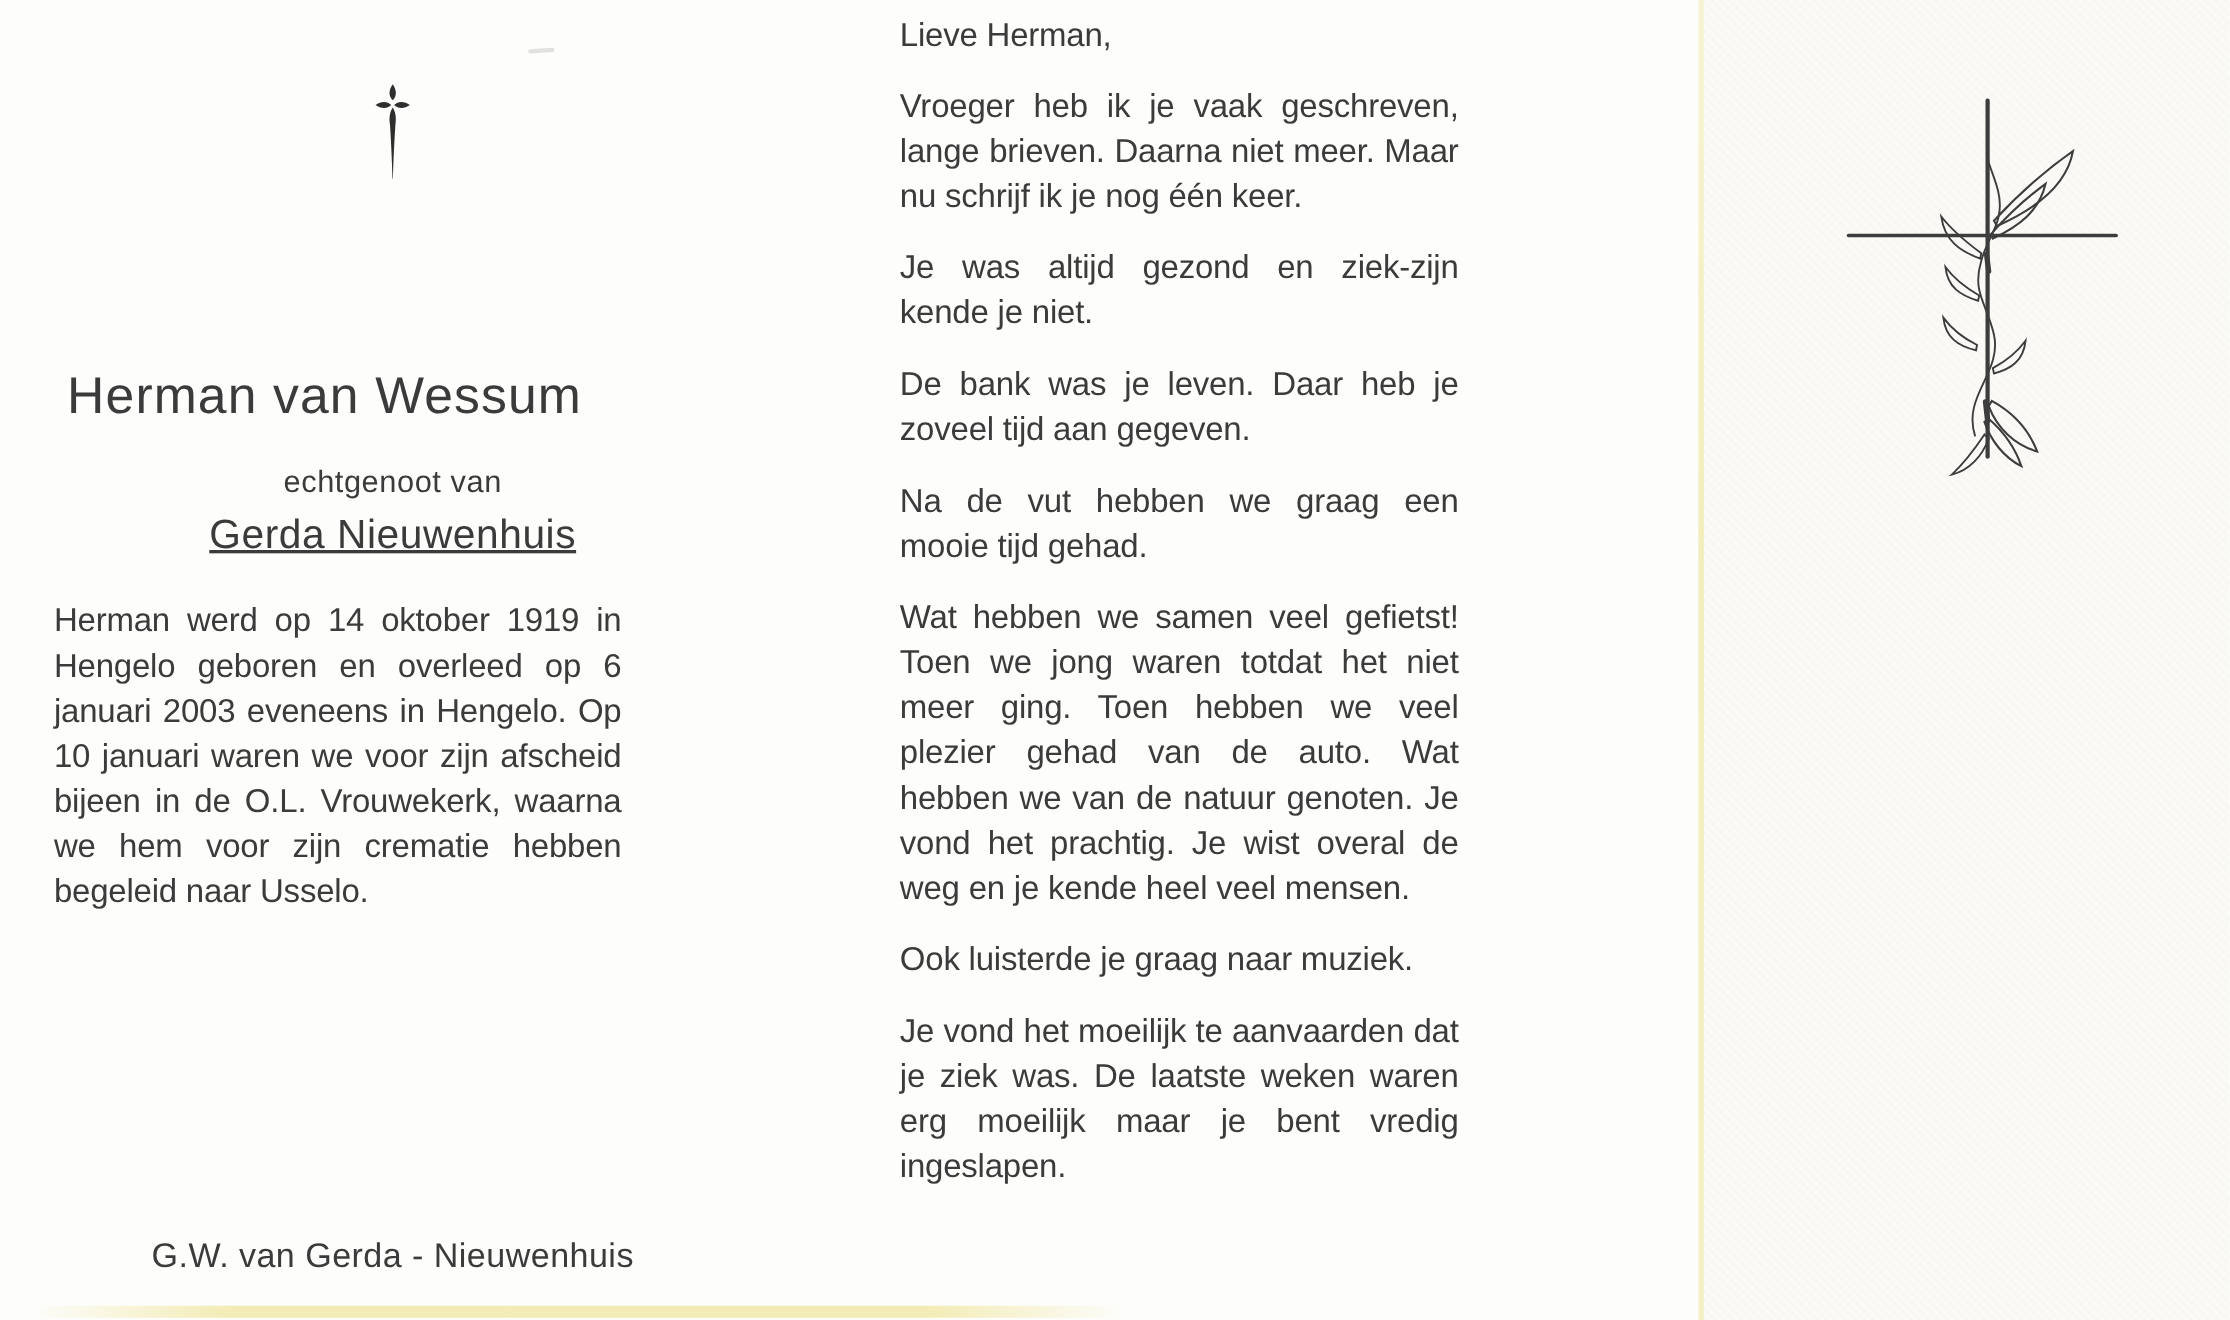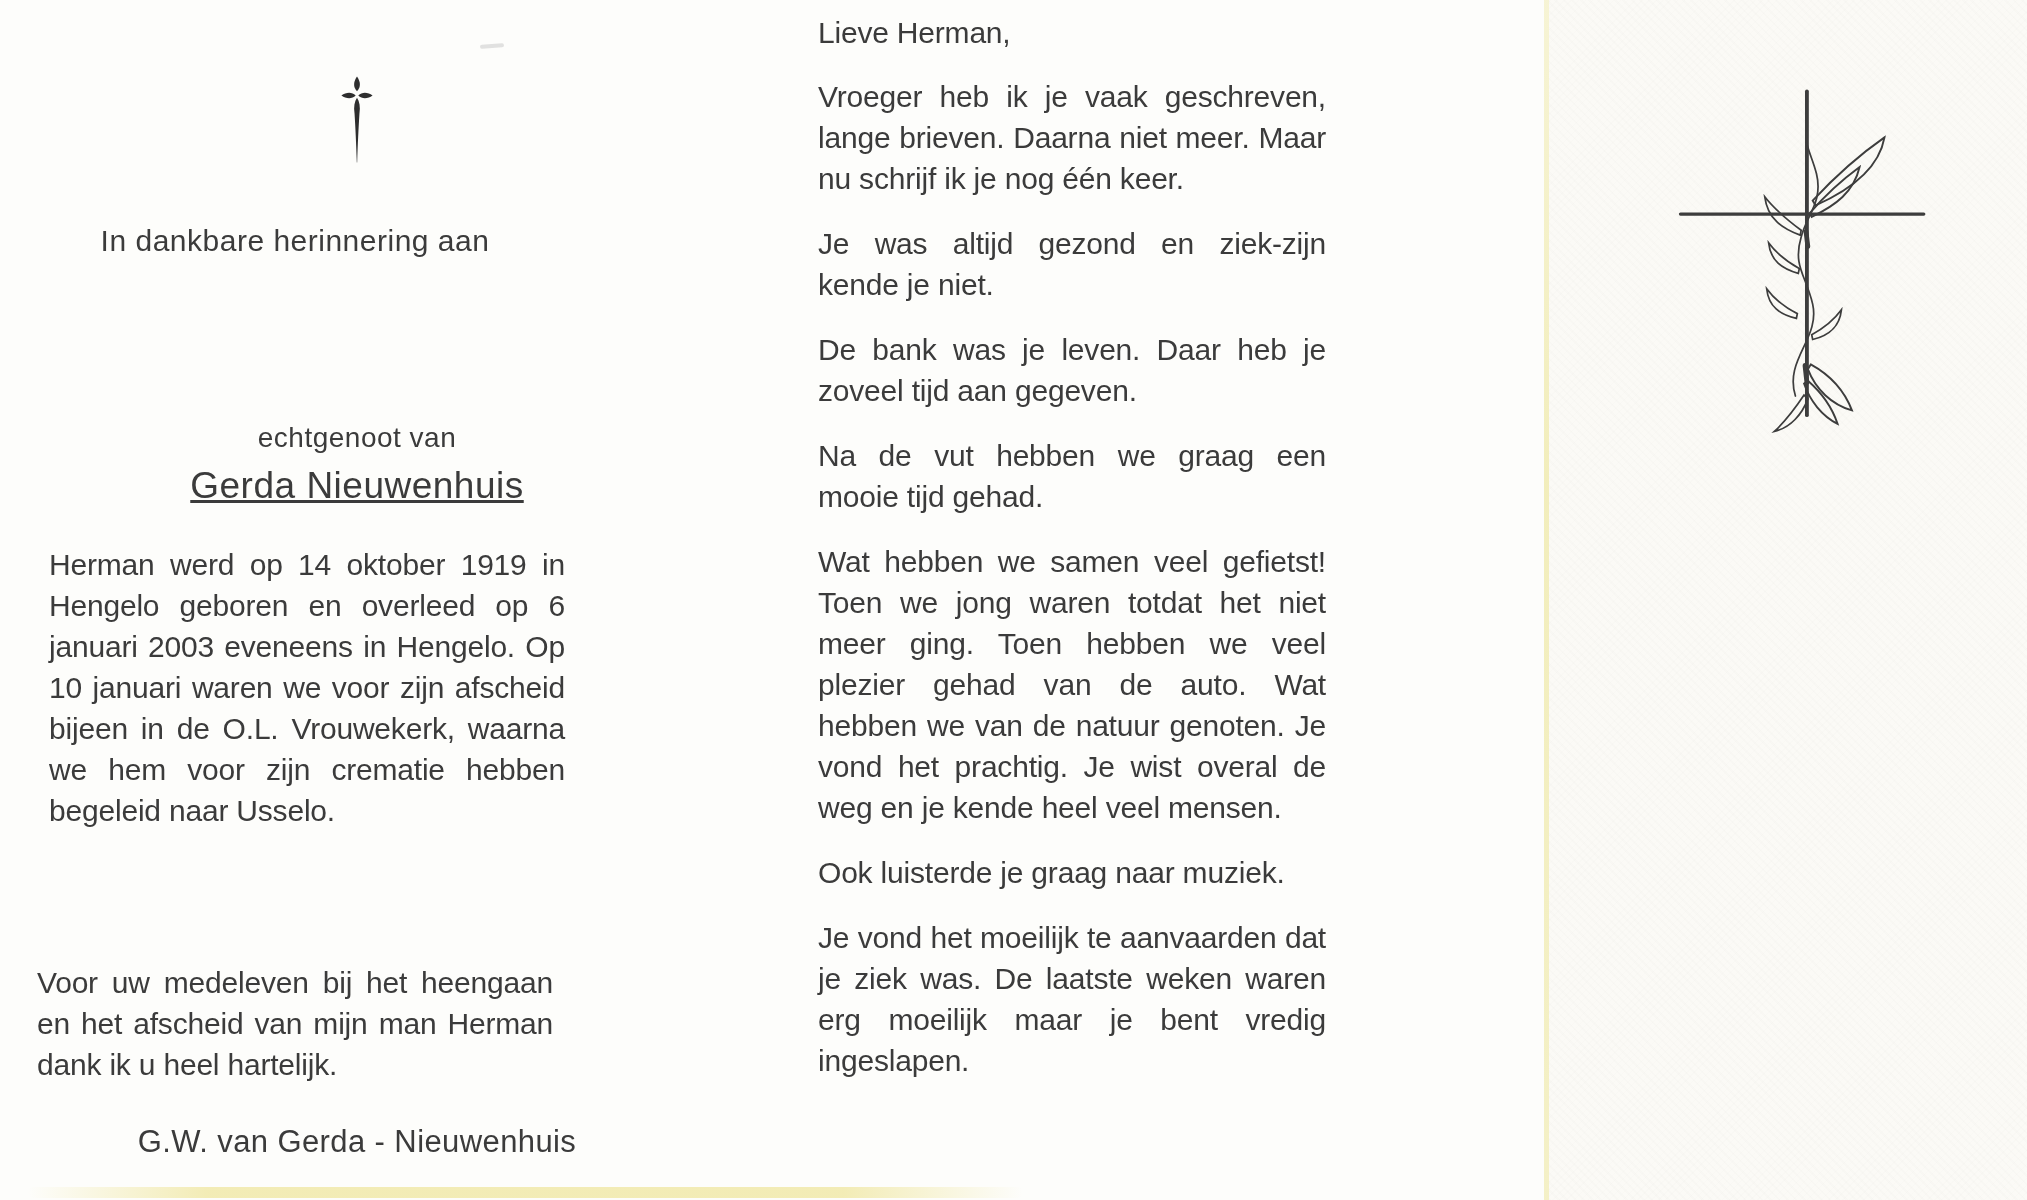--- a/index.html
+++ b/index.html
@@ -62,29 +62,28 @@
     <svg class="ornament" viewBox="0 0 36 94" aria-hidden="true">
       <g fill="#2e2e2e">
         <path d="M18 1 C21.5 6 22.6 12 18 16.5 C13.4 12 14.5 6 18 1 Z"></path>
         <path d="M1.5 21 C6.5 17.4 12.6 17 16.6 21 C12.6 25 6.5 24.6 1.5 21 Z"></path>
         <path d="M34.5 21 C29.5 17.4 23.4 17 19.4 21 C23.4 25 29.5 24.6 34.5 21 Z"></path>
         <path d="M18 23.5 C20.6 27.5 21.7 33 20.6 40 C19.6 56 18.8 72 18.2 92 L17.8 92 C17.2 72 16.4 56 15.4 40 C14.3 33 15.4 27.5 18 23.5 Z"></path>
       </g>
     </svg>
     <div class="smudge"></div>
 
-    <div class="intro">In dankbare herinnering aan</div>
+    <h1 class="name">Herman van Wessum</h1>
 
     <div class="spouse">
       <div class="spouse-label">echtgenoot van</div>
       <div class="spouse-name">Gerda Nieuwenhuis</div>
     </div>
 
     <p class="bio">Herman werd op 14 oktober 1919 in Hengelo geboren en overleed op 6 januari 2003 eveneens in Hengelo. Op 10 januari waren we voor zijn afscheid bijeen in de O.L. Vrouwekerk, waarna we hem voor zijn crematie hebben begeleid naar Usselo.</p>
-    <p class="thanks">Voor uw medeleven bij het heengaan en het afscheid van mijn man Herman dank ik u heel hartelijk.</p>
     <div class="left-sig">G.W. van Gerda - Nieuwenhuis</div>
   </section>
 
   <section class="letter-panel">
     <div class="salutation">Lieve Herman,</div>
     <p>Vroeger heb ik je vaak geschreven, lange brieven. Daarna niet meer. Maar nu schrijf ik je nog één keer.</p>
     <p>Je was altijd gezond en ziek-zijn kende je niet.</p>
     <p>De bank was je leven. Daar heb je zoveel tijd aan gegeven.</p>
     <p>Na de vut hebben we graag een mooie tijd gehad.</p>
     <p>Wat hebben we samen veel gefietst! Toen we jong waren totdat het niet meer ging. Toen hebben we veel plezier gehad van de auto. Wat hebben we van de natuur genoten. Je vond het prachtig. Je wist overal de weg en je kende heel veel mensen.</p>

